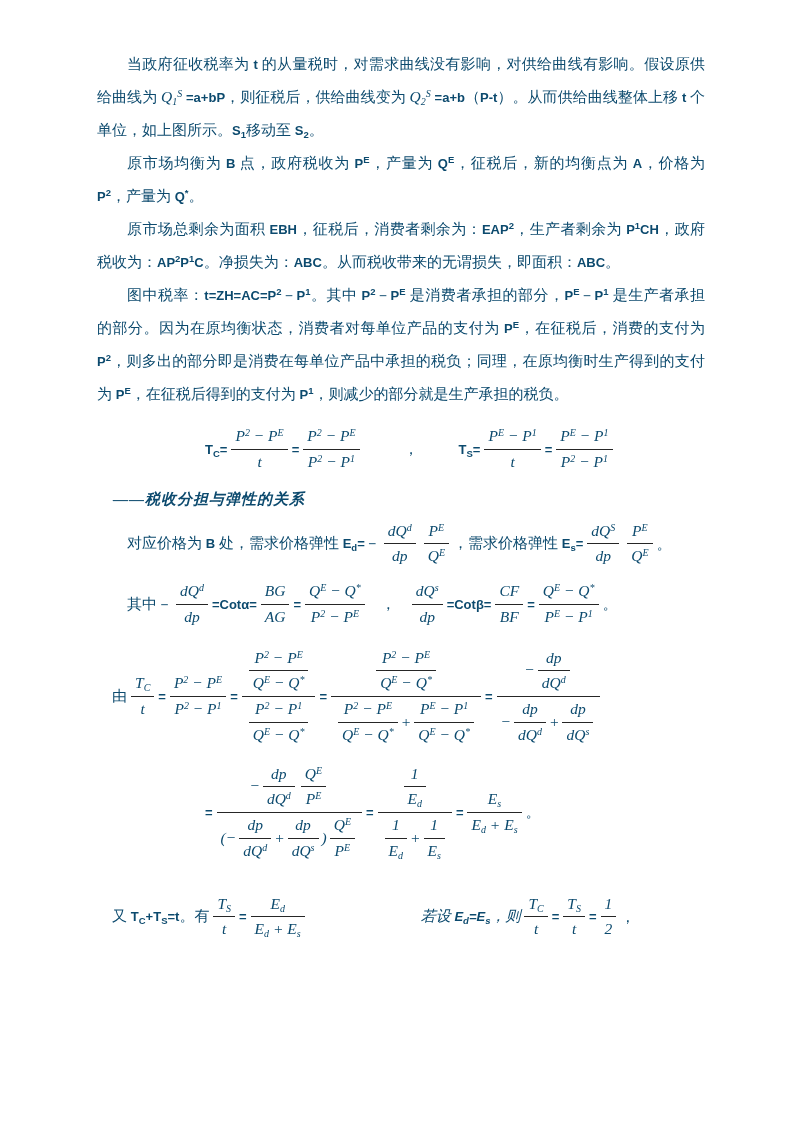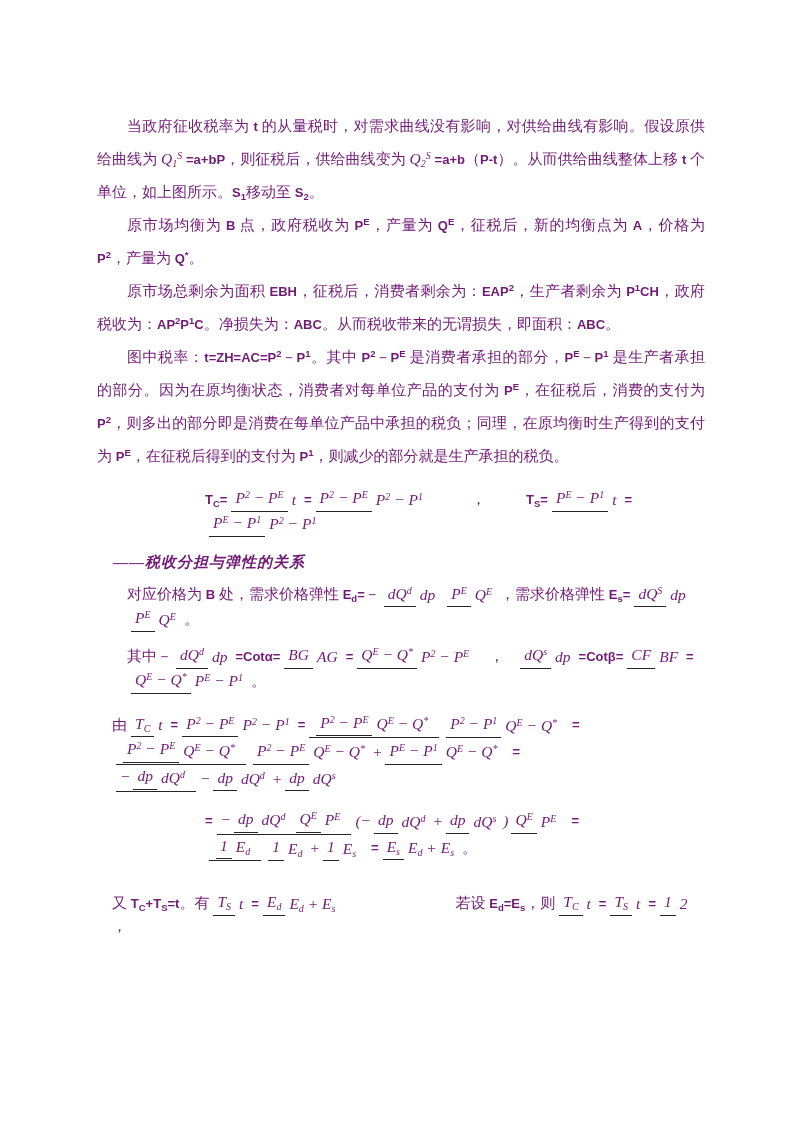--- a/index.html
+++ b/index.html
@@ -1,22 +1,22 @@
 <!DOCTYPE html>
 <html><head>
 <meta charset="utf-8">
 <style>
   html,body{margin:0;padding:0;background:#ffffff;}
   .page{
     position:relative;
     width:800px;height:1131px;
     box-sizing:border-box;
     background:#ffffff;
-    padding:110px 95px 0 97px;
-    color:#701a75;
+    padding:48px 95px 0 97px;
+    color:#0c4a6e;
     font-family:"Liberation Serif","DejaVu Serif",serif;
     font-size:15px;
     overflow:hidden;
   }
   p{margin:0;}
   .para{
     line-height:32px;
     text-indent:2em;
     text-align:justify;
   }
@@ -45,21 +45,21 @@
     font-weight:400;font-style:italic;font-size:10px;
   }
   
   .fline{
     line-height:1.3;
     text-align:left;
   }
   .fline > span{vertical-align:middle;}
   .frac{
     display:inline-flex;
-    flex-direction:row;
+    flex-direction:column;
     vertical-align:middle;
     margin:0 4px;
     line-height:1.45;
     text-align:center;
   }
   .frac .num,.frac .den{
     display:flex;
     flex-direction:row;
     align-items:center;
     justify-content:center;
@@ -78,21 +78,21 @@
   }
   .ind2{padding-left:30px;}
   .ind1{padding-left:15px;}
   .f-elastic{margin:8px 0 6px 0;}
   .f-cot{margin:12px 0 10px 0;}
   .f-chain{margin:18px 0 14px 0;}
   .f-chain2{padding-left:108px;margin:16px 0 16px 0;}
   .f-final{margin:30px 0 0 0;}
   .sep-wide{margin:0 40px;}
   .sep-mid{margin:0 12px;}
-  .gap-left{margin-left:112px;}
+  .gap-left{margin-left:112px;font-style:italic;}
 </style>
 </head>
 <body>
 
 <div class="page">
   <p class="para"><span>当政府征收税率为 </span><span class="lat">t</span><span> 的从量税时，对需求曲线没有影响，对供给曲线有影响。假设原供给曲线为 </span><span class="m">Q</span><sub class="m">1</sub><sup class="m">S</sup><span> </span><span class="lat">=a+bP</span><span>，则征税后，供给曲线变为 </span><span class="m">Q</span><sub class="m">2</sub><sup class="m">S</sup><span> </span><span class="lat">=a+b</span><span>（</span><span class="lat">P-t</span><span>）。从而供给曲线整体上移 </span><span class="lat">t</span><span> 个单位，如上图所示。</span><span class="lat">S</span><sub>1</sub><span>移动至 </span><span class="lat">S</span><sub>2</sub><span>。</span></p>
   <p class="para"><span>原市场均衡为 </span><span class="lat">B</span><span> 点，政府税收为 </span><span class="lat">P</span><sup>E</sup><span>，产量为 </span><span class="lat">Q</span><sup>E</sup><span>，征税后，新的均衡点为 </span><span class="lat">A</span><span>，价格为 </span><span class="lat">P</span><sup>2</sup><span>，产量为 </span><span class="lat">Q</span><sup>*</sup><span>。</span></p>
   <p class="para"><span>原市场总剩余为面积 </span><span class="lat">EBH</span><span>，征税后，消费者剩余为：</span><span class="lat">EAP</span><sup>2</sup><span>，生产者剩余为 </span><span class="lat">P</span><sup>1</sup><span class="lat">CH</span><span>，政府税收为：</span><span class="lat">AP</span><sup>2</sup><span class="lat">P</span><sup>1</sup><span class="lat">C</span><span>。净损失为：</span><span class="lat">ABC</span><span>。从而税收带来的无谓损失，即面积：</span><span class="lat">ABC</span><span>。</span></p>
   <p class="para"><span>图中税率：</span><span class="lat">t=ZH=AC=P</span><sup>2</sup><span>－</span><span class="lat">P</span><sup>1</sup><span>。其中 </span><span class="lat">P</span><sup>2</sup><span>－</span><span class="lat">P</span><sup>E</sup><span> 是消费者承担的部分，</span><span class="lat">P</span><sup>E</sup><span>－</span><span class="lat">P</span><sup>1</sup><span> 是生产者承担的部分。因为在原均衡状态，消费者对每单位产品的支付为 </span><span class="lat">P</span><sup>E</sup><span>，在征税后，消费的支付为 </span><span class="lat">P</span><sup>2</sup><span>，则多出的部分即是消费在每单位产品中承担的税负；同理，在原均衡时生产得到的支付为 </span><span class="lat">P</span><sup>E</sup><span>，在征税后得到的支付为 </span><span class="lat">P</span><sup>1</sup><span>，则减少的部分就是生产承担的税负。</span></p>
   <p class="fline f-shares"><span><span class="lat">T</span><sub>C</sub><span class="lat">=</span></span><span class="frac">

